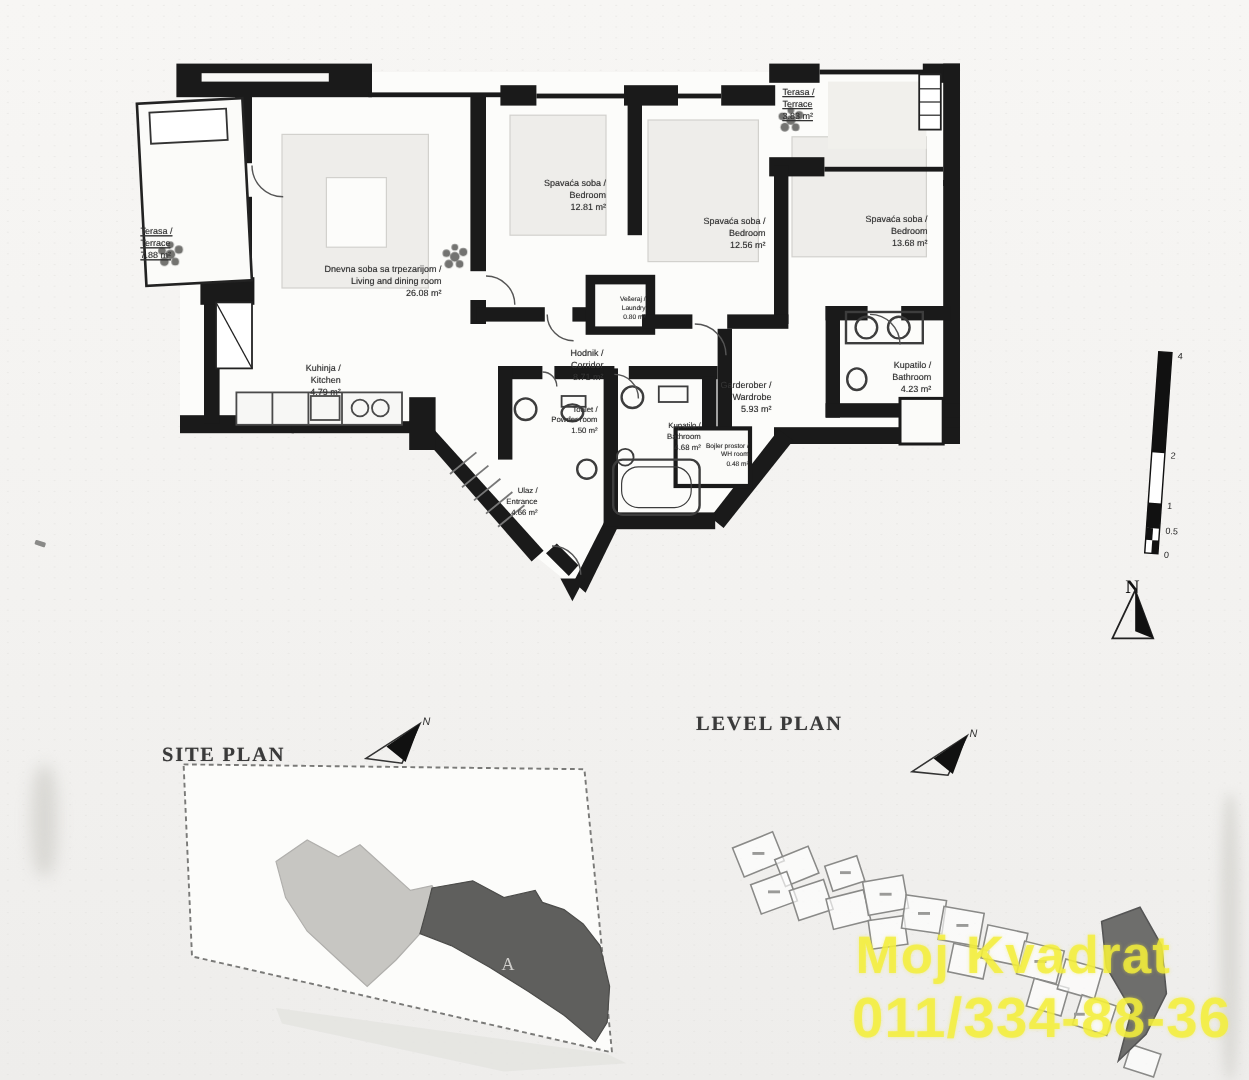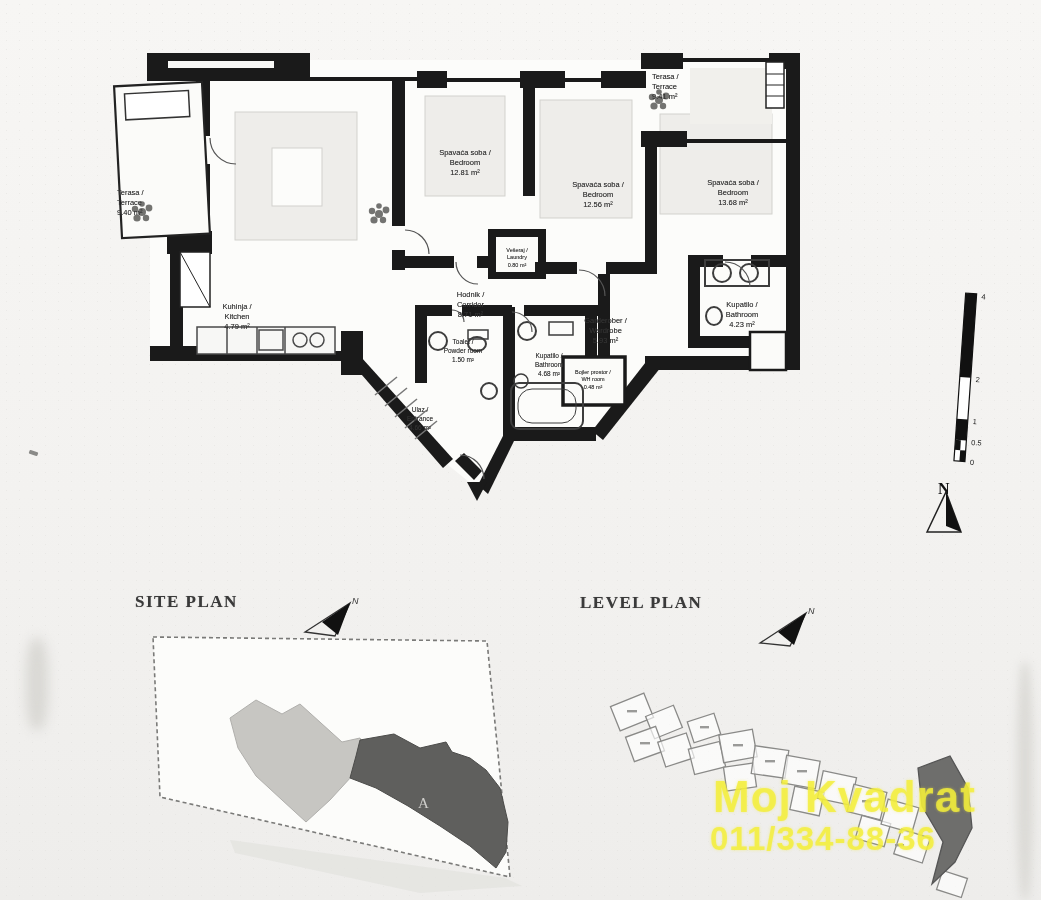--- a/index.html
+++ b/index.html
@@ -11,27 +11,27 @@
   #canvas{position:absolute;inset:0;}
   
   #canvas::before{
     content:"";position:absolute;inset:0;pointer-events:none;opacity:.55;
     background-image:radial-gradient(#e2e1de 0.8px,transparent 1px);
     background-size:13px 9px;
   }
   svg{position:absolute;left:0;top:0;}
   
   .rl{
-    position:absolute;z-index:5;text-align:center;color:#333;
+    position:absolute;z-index:5;text-align:right;color:#333;
     font-size:7.5px;line-height:1.3;white-space:pre-line;
     text-shadow:0 0 .6px rgba(50,50,50,.55);
   }
   .rl .ra{display:block;margin-top:1px;}
   .s65{font-size:6.5px;} .s55{font-size:5.5px;}
-  .alignl{text-align:left;}
+  .alignl{text-align:left;text-decoration:underline;}
   
   .plan-title{
     position:absolute;z-index:5;font-family:"Liberation Serif",serif;
     font-weight:bold;font-size:17px;letter-spacing:1.5px;color:#3a3a3a;
     text-shadow:0 0 .7px rgba(60,60,60,.5);
   }
   
   .logo{position:absolute;left:153px;top:447px;width:214px;height:68px;z-index:6;}
   .logo-orange{position:absolute;left:0;top:5px;width:51px;height:50px;background:#ef8f1d;}
   .logo-red{position:absolute;left:25px;top:6px;width:27px;height:25px;background:#d62310;}
@@ -49,21 +49,21 @@
     font-size:6px;letter-spacing:6.5px;color:#2d0c06;font-weight:bold;padding-left:40px;
   }
   
   .wm{
     position:absolute;z-index:9;font-weight:bold;
     color:rgba(243,238,58,.82);
     text-shadow:0 0 3px rgba(243,238,58,.5);
     font-family:"Liberation Sans",sans-serif;letter-spacing:1px;
   }
   .wm1{left:713px;top:772px;font-size:44px;}
-  .wm2{left:710px;top:820px;font-size:33px;}
+  .wm2{left:710px;top:820px;font-size:47px;}
   
   .smudge{position:absolute;z-index:1;border-radius:40%;}
   .sm-left{left:26px;top:638px;width:22px;height:92px;background:#d9d8d4;filter:blur(6px);}
   .sm-right{left:1017px;top:662px;width:16px;height:238px;background:#dbdad6;filter:blur(5px);}
   .sm-tick{left:29px;top:451px;width:9px;height:4px;background:#8a8a88;transform:rotate(18deg);border-radius:1px;z-index:2;}
 </style>
 </head>
 <body>
 
 <div id="canvas">
@@ -296,41 +296,45 @@
       <g stroke="none">
         <polygon points="760,643 806,613 790,646" fill="none" stroke="#333" stroke-width="1.3"></polygon>
         <polygon points="778,632 806,613 794,645" fill="#111"></polygon>
         <text x="808" y="614" font-size="9" font-style="italic" fill="#333">N</text>
       </g>
     </g>
   </svg>
 
   <div class="rl alignl" style="left:117px;top:178px;width:52px">
     <span class="rn">Terasa /
-Terrace</span><span class="ra">9.40 m²</span>
-  </div>
-  <div class="rl" style="left:207px;top:292px;width:60px">
+Terrace</span><span class="ra">7.88 m²</span>
+  </div>
+  <div class="rl" style="left:238px;top:210px;width:130px">
+    <span class="rn">Dnevna soba sa trpezarijom /
+Living and dining room</span><span class="ra">26.08 m²</span>
+  </div>
+  <div class="rl" style="left:224px;top:292px;width:60px">
     <span class="rn">Kuhinja /
 Kitchen</span><span class="ra">4.79 m²</span>
   </div>
   <div class="rl" style="left:425px;top:138px;width:80px">
     <span class="rn">Spavaća soba /
 Bedroom</span><span class="ra">12.81 m²</span>
   </div>
   <div class="rl" style="left:558px;top:170px;width:80px">
     <span class="rn">Spavaća soba /
 Bedroom</span><span class="ra">12.56 m²</span>
   </div>
   <div class="rl" style="left:693px;top:168px;width:80px">
     <span class="rn">Spavaća soba /
 Bedroom</span><span class="ra">13.68 m²</span>
   </div>
   <div class="rl alignl" style="left:652px;top:62px;width:54px">
     <span class="rn">Terasa /
-Terrace</span><span class="ra">9.41 m²</span>
+Terrace</span><span class="ra">3.83 m²</span>
   </div>
   <div class="rl s55" style="left:496px;top:240px;width:42px">
     <span class="rn">Vešeraj /
 Laundry</span><span class="ra">0.80 m²</span>
   </div>
   <div class="rl" style="left:438px;top:280px;width:65px">
     <span class="rn">Hodnik /
 Corridor</span><span class="ra">8.71 m²</span>
   </div>
   <div class="rl s65" style="left:428px;top:330px;width:70px">
@@ -352,21 +356,21 @@
   <div class="rl s55" style="left:562px;top:362px;width:62px">
     <span class="rn">Bojler prostor /
 WH room</span><span class="ra">0.48 m²</span>
   </div>
   <div class="rl s65" style="left:392px;top:398px;width:56px">
     <span class="rn">Ulaz /
 Entrance</span><span class="ra">4.66 m²</span>
   </div>
 
 
-  <div class="plan-title" style="left:135px;top:592px">SITE PLAN</div>
+  <div class="plan-title" style="left:135px;top:619px">SITE PLAN</div>
   <div class="plan-title" style="left:580px;top:593px">LEVEL PLAN</div>
 
   <div class="wm wm1">Moj Kvadrat</div>
   <div class="wm wm2">011/334-88-36</div>
 
   <div class="smudge sm-left"></div>
   <div class="smudge sm-right"></div>
   <div class="smudge sm-tick"></div>
 
 </div>

